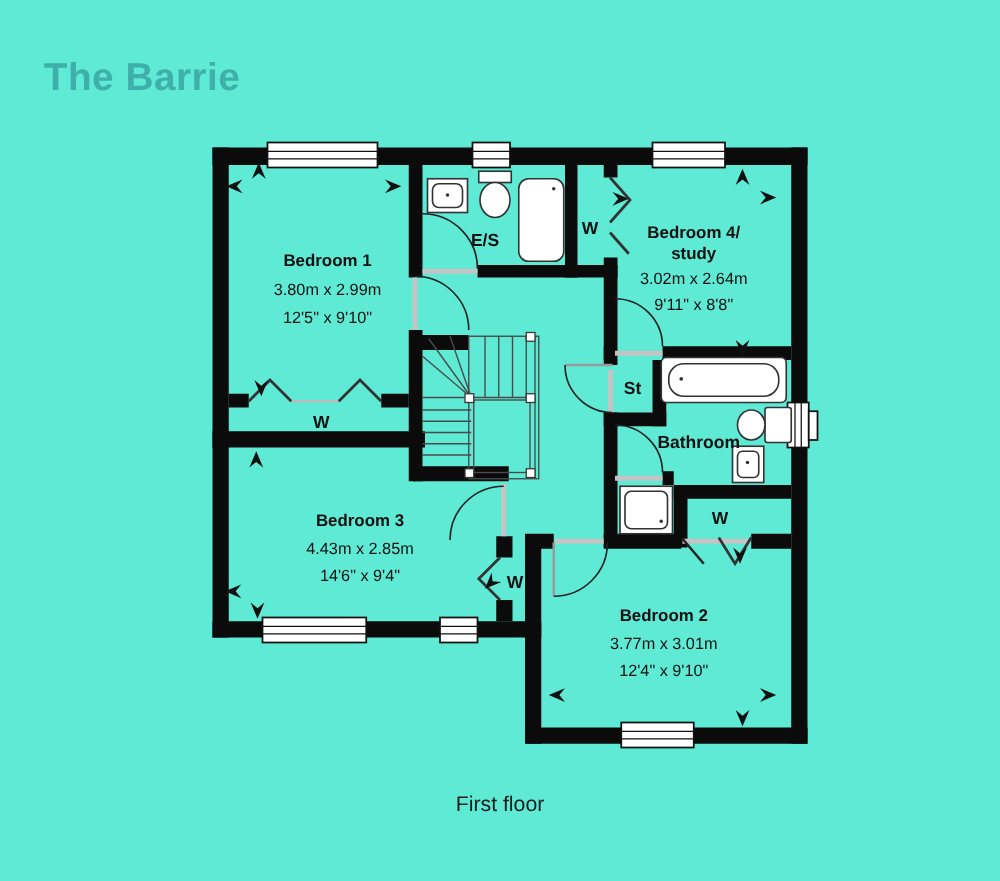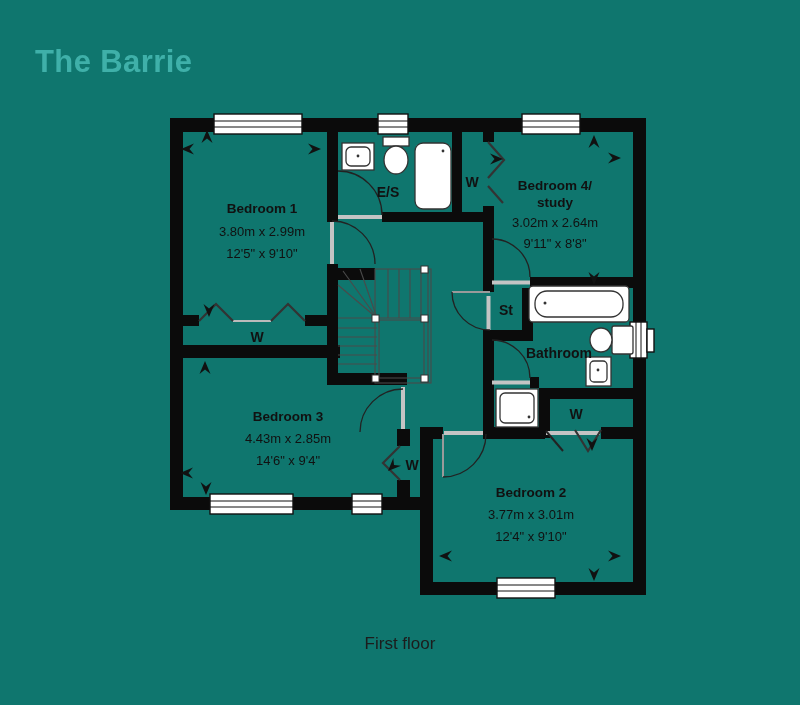--- a/index.html
+++ b/index.html
@@ -1,16 +1,16 @@
 <!DOCTYPE html>
 <html style="--accent: #3FB0A9;"><head>
 <meta charset="utf-8">
 <style>
   html,body{margin:0;padding:0;background:#fff;}
-  .page{position:relative;width:800px;height:705px;background:#0f766e;overflow:hidden;
+  .page{position:relative;width:800px;height:705px;background:#5eead4;overflow:hidden;
         font-family:"Liberation Sans",sans-serif;}
   svg{display:block;}
   .title{font-size:31px;font-weight:bold;letter-spacing:.4px;fill:var(--accent,#3FB0A9);}
   .caption{font-size:17px;fill:#1c1c1c;}
   .room-name{font-size:13.5px;font-weight:bold;fill:#111;}
   .room-dim{font-size:13px;fill:#111;}
   .tag{font-size:14px;font-weight:bold;fill:#111;}
   .wall{fill:#0b0b0b;}
   .thr{stroke:#c4c4c4;stroke-width:4;}
   .arc{fill:none;stroke:#222;stroke-width:1.3;}

